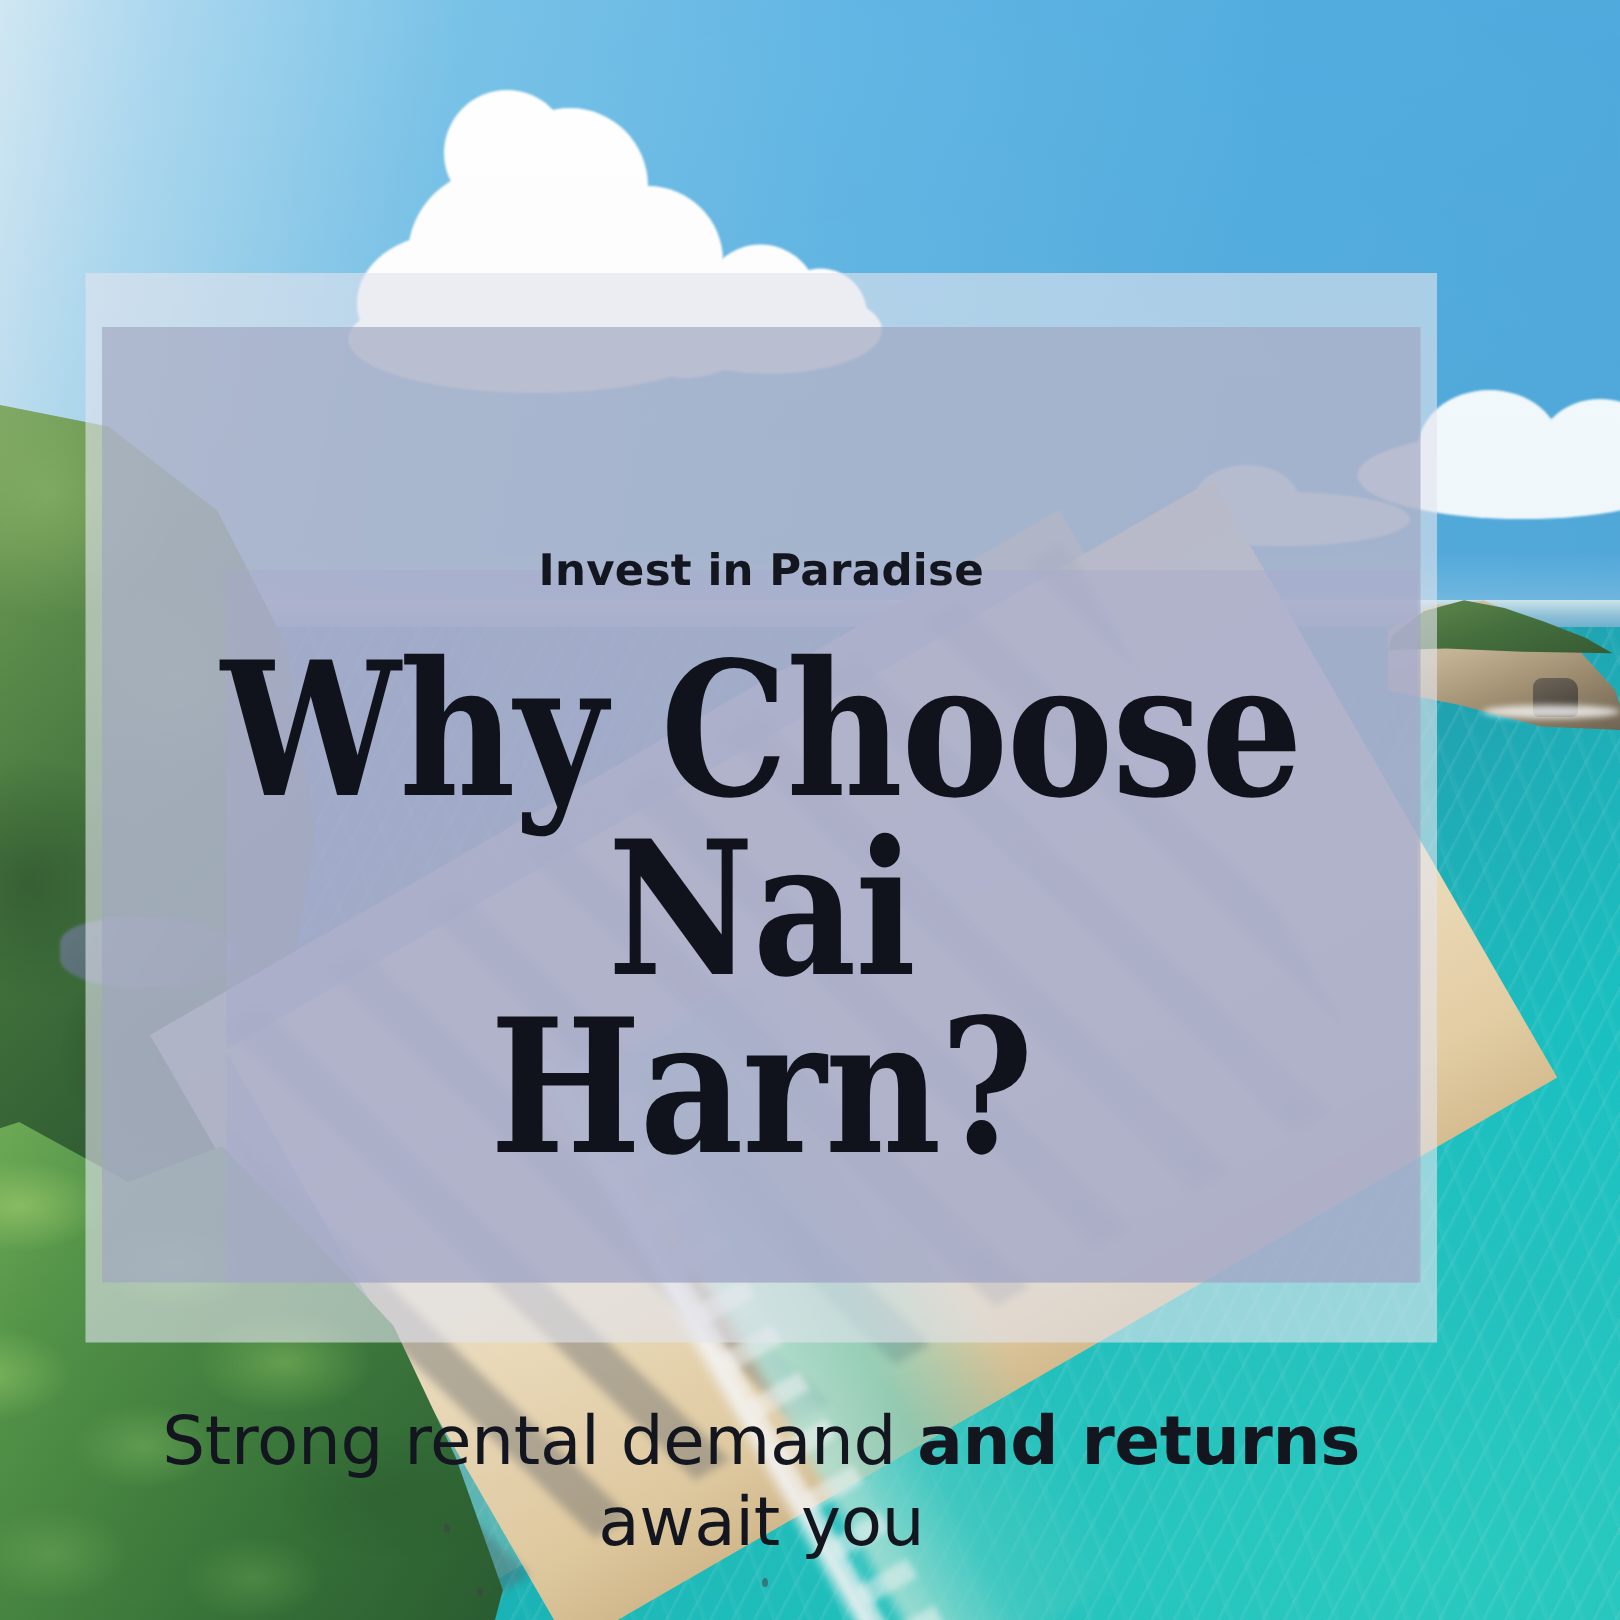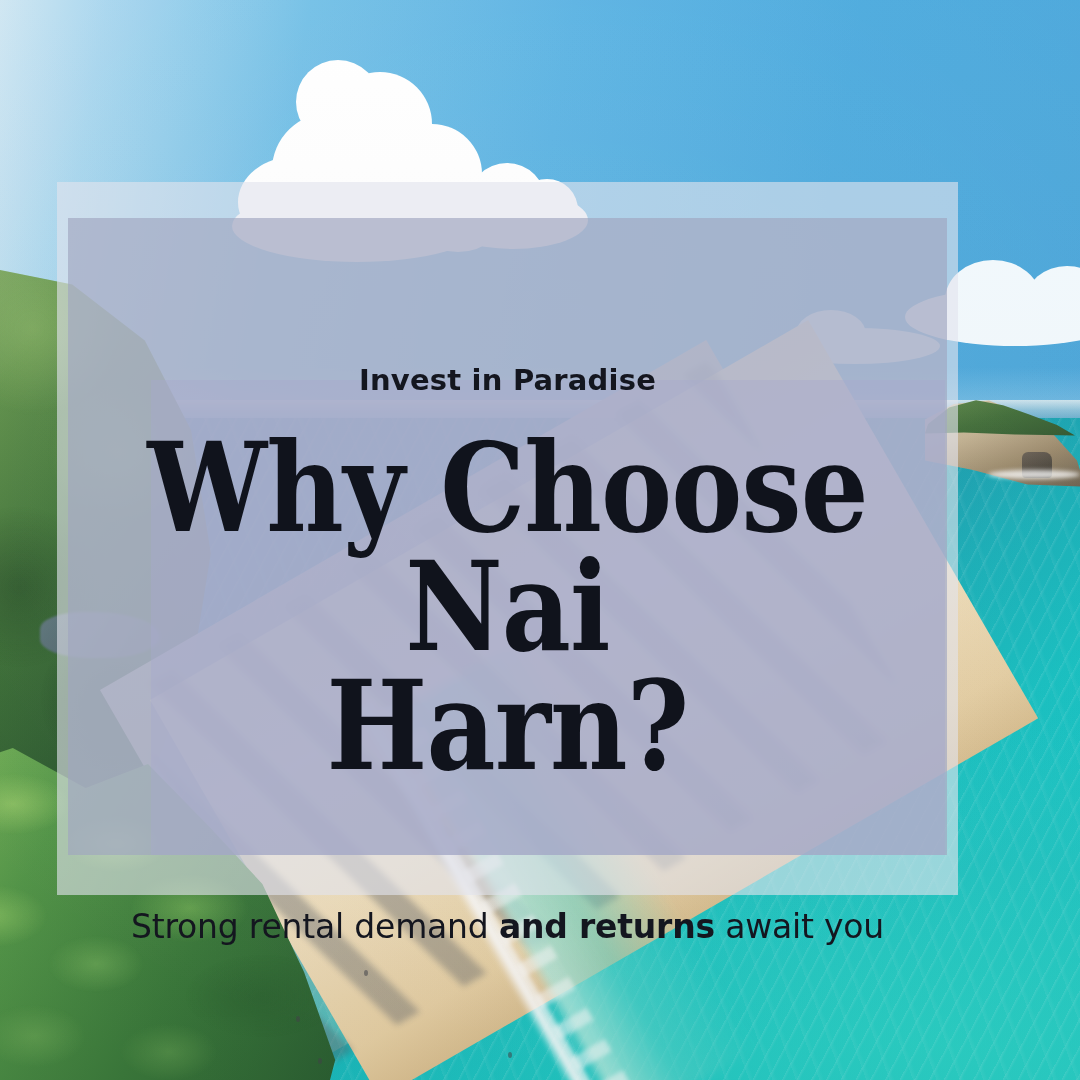--- a/index.html
+++ b/index.html
@@ -309,23 +309,23 @@
     line-height: 0.96;
     letter-spacing: -1px;
     color: #10131c;
     transform: scaleX(0.86);
     transform-origin: center top;
     white-space: pre-line;
     max-width: 880px;
   }
 
   .subtitle {
-    margin-top: 39px;
+    margin-top: 66px;
     font-family: "DejaVu Sans", sans-serif;
-    font-size: 33px;
+    font-size: 45px;
     font-weight: normal;
     color: #14161f;
     line-height: 1.2;
     letter-spacing: -0.2px;
   }
   .subtitle .strong { font-weight: bold; }
 </style>
 </head>
 <body>
 

